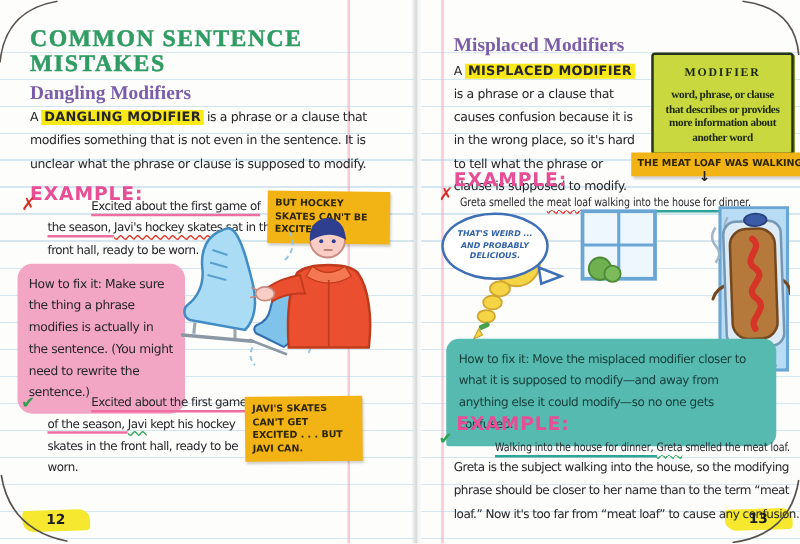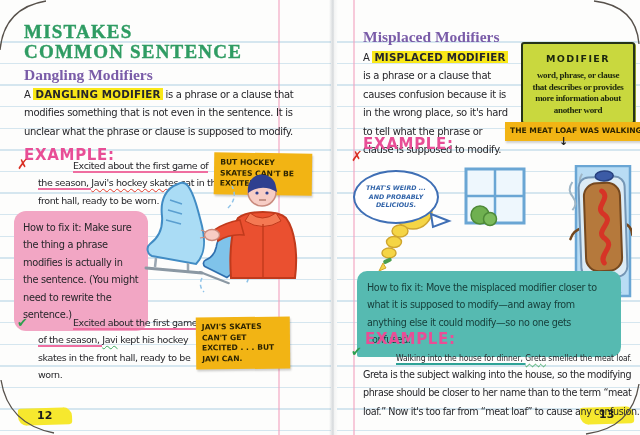--- a/index.html
+++ b/index.html
@@ -37,43 +37,43 @@
   .x-mark{color:var(--cross_red);font-size:14px;font-weight:900;}
   .check-mark{color:var(--check_green);font-size:13px;font-weight:900;}
   .sticky{background:var(--sticky_orange);color:#2e2502;font-weight:700;font-size:7.6px;line-height:10.6px;
           padding:5px 6px;box-shadow:1px 2px 2px rgba(0,0,0,.18);}
   .fix-pink{background:var(--fix_pink);border-radius:12px;padding:8px 9px;width:116px;
             font-size:9.8px;line-height:17.4px;letter-spacing:-.3px;}
   .fix-teal{background:var(--fix_teal);border-radius:10px 10px 10px 2px;padding:8px 10px;width:244px;
             font-size:9.6px;line-height:17.4px;letter-spacing:-.35px;color:#17403c;}
   .def-box{background:var(--def_green);border:2px solid #25331a;border-radius:3px;padding:6px 7px;
            width:96px;text-align:center;float:right;margin:-6px 0 4px 8px;box-shadow:1px 1px 0 #8a9a2c;}
-  .def-term{font-weight:800;font-size:9.5px;letter-spacing:1.4px;color:#1c260e;}
+  .def-term{font-weight:800;font-size:9.5px;letter-spacing:1.4px;color:#1c260e;font-family:Liberation Serif, serif;}
   .def-body{font-family:"Liberation Serif",serif;font-weight:700;font-size:9px;line-height:11.5px;margin-top:2px;color:#1c260e;}
   .bubble{width:86px;height:54px;background:#fff;border:2px solid var(--bubble_blue);border-radius:50%;
           display:flex;align-items:center;justify-content:center;text-align:center;padding:3px;box-sizing:border-box;}
   .bubble-text{color:#2f62a8;font-weight:700;font-style:italic;font-size:6.3px;line-height:8.4px;}
   .arrow-down{font-size:11px;color:#222;font-weight:700;}
   .swash{background:var(--page_highlight);border-radius:3px 9px 3px 9px;transform:rotate(-2deg);}
   .pageno{font-weight:800;font-size:11px;color:#1c1c1c;}
   .corner-arcs{position:absolute;left:0;top:0;z-index:6;pointer-events:none;}
   .z2{z-index:2;}
 </style>
 </head>
 <body>
 
 <div class="book">
 
   <div class="page" id="pageL">
     <div class="rules"></div>
     <div class="margin-line" style="left:278px;"></div>
 
     <div class="abs title z2" style="left:24px;top:22px;">
+      <div>COMMON SENTENCE</div>
       <div>MISTAKES</div>
-      <div>COMMON SENTENCE</div>
     </div>
 
     <div class="abs body-text z2" style="left:24px;top:85px;width:298px;">
       <span>A </span><span class="term">DANGLING MODIFIER</span><span> is a phrase or a clause that modifies something that is not even in the sentence. It is unclear what the phrase or clause is supposed to modify.</span>
     </div>
 
     <div class="abs heading z2" style="left:24px;top:66px;">Dangling Modifiers</div>
 
     <div class="abs ex-label z2" style="left:24px;top:146px;">EXAMPLE:</div>
 
@@ -137,20 +137,25 @@
       </div>
       <span>A </span><span class="term">MISPLACED MODIFIER</span><span> is a phrase or a clause that causes confusion because it is in the wrong place, so it's hard to tell what the phrase or clause is supposed to modify.</span>
     </div>
 
     <div class="abs sticky z2" style="left:168px;top:122px;white-space:nowrap;padding:4px 5px;">THE MEAT LOAF WAS WALKING?!</div>
     <span class="abs arrow-down z2" style="left:222px;top:135px;">↓</span>
 
     <div class="abs ex-label z2" style="left:26px;top:135px;">EXAMPLE:</div>
 
     <span class="abs x-mark z2" style="left:14px;top:148px;">✗</span>
+    <div class="abs z2" style="left:31px;top:150px;width:270px;">
+      <span class="squeeze">
+        <span>Greta smelled the </span><span class="w-red">meat loaf</span><span> </span><span class="u-teal">walking into the house for dinner.</span>
+      </span>
+    </div>
 
     <svg class="abs z2" style="left:15px;top:165px;" width="280" height="133" viewBox="0 0 280 133">
       <g>
         <rect x="114" y="4" width="58" height="54" fill="#eef7fd" stroke="#6aa6d4" stroke-width="3"></rect>
         <path d="M143 4 V58 M114 31 H172" stroke="#6aa6d4" stroke-width="2.5"></path>
         <circle cx="128" cy="50" r="9" fill="#6fb050" stroke="#4e8a38" stroke-width="1.5"></circle>
         <circle cx="138" cy="54" r="6.5" fill="#7cbb5c" stroke="#4e8a38" stroke-width="1.5"></circle>
       </g>
       <g>
         <rect x="224" y="1" width="54" height="130" fill="#b8dcf4" stroke="#6aa6d4" stroke-width="2.5"></rect>

